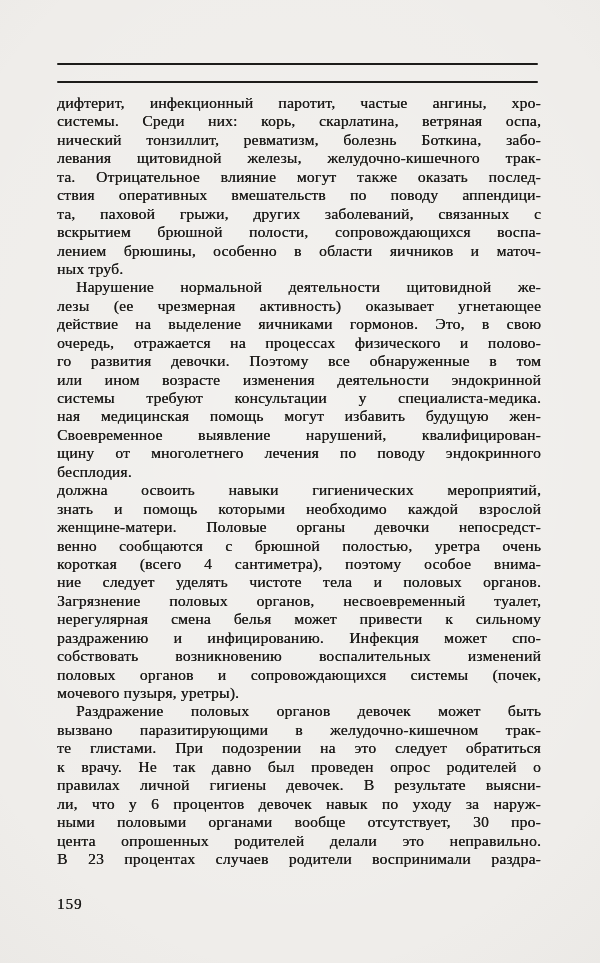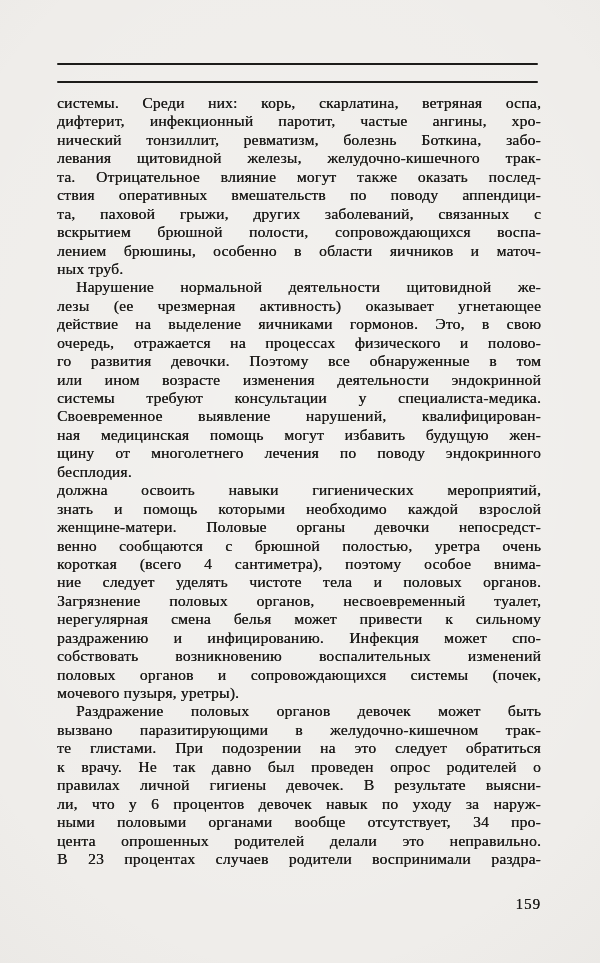--- a/index.html
+++ b/index.html
@@ -56,70 +56,70 @@
   .line.last {
     -moz-text-align-last: left;
     text-align-last: left;
   }
   .line.indent { text-indent: 19px; }
   .page-number {
     position: absolute;
     top: 896px;
     left: 57px;
     width: 484px;
-    text-align: right;
+    text-align: left;
     font-size: 15px;
     letter-spacing: 1px;
     text-shadow: 0.25px 0 0 currentColor;
   }
 </style>
 </head>
 <body>
 
 <div class="page">
   <div class="rule rule-top"></div>
   <div class="rule rule-bottom"></div>
   <div class="text-block">
+      <div class="line">дифтерит, инфекционный паротит, частые ангины, хро-</div>
       <div class="line">системы. Среди них: корь, скарлатина, ветряная оспа,</div>
-      <div class="line">дифтерит, инфекционный паротит, частые ангины, хро-</div>
       <div class="line">нический тонзиллит, ревматизм, болезнь Боткина, забо-</div>
       <div class="line">левания щитовидной железы, желудочно-кишечного трак-</div>
       <div class="line">та. Отрицательное влияние могут также оказать послед-</div>
       <div class="line">ствия оперативных вмешательств по поводу аппендици-</div>
       <div class="line">та, паховой грыжи, других заболеваний, связанных с</div>
       <div class="line">вскрытием брюшной полости, сопровождающихся воспа-</div>
       <div class="line">лением брюшины, особенно в области яичников и маточ-</div>
       <div class="line last">ных труб.</div>
       <div class="line indent">Нарушение нормальной деятельности щитовидной же-</div>
       <div class="line">лезы (ее чрезмерная активность) оказывает угнетающее</div>
       <div class="line">действие на выделение яичниками гормонов. Это, в свою</div>
       <div class="line">очередь, отражается на процессах физического и полово-</div>
       <div class="line">го развития девочки. Поэтому все обнаруженные в том</div>
       <div class="line">или ином возрасте изменения деятельности эндокринной</div>
       <div class="line">системы требуют консультации у специалиста-медика.</div>
+      <div class="line">ная медицинская помощь могут избавить будущую жен-</div>
       <div class="line">Своевременное выявление нарушений, квалифицирован-</div>
-      <div class="line">ная медицинская помощь могут избавить будущую жен-</div>
       <div class="line">щину от многолетнего лечения по поводу эндокринного</div>
       <div class="line last">бесплодия.</div>
       <div class="line">должна освоить навыки гигиенических мероприятий,</div>
       <div class="line">знать и помощь которыми необходимо каждой взрослой</div>
       <div class="line">женщине-матери. Половые органы девочки непосредст-</div>
       <div class="line">венно сообщаются с брюшной полостью, уретра очень</div>
       <div class="line">короткая (всего 4 сантиметра), поэтому особое внима-</div>
       <div class="line">ние следует уделять чистоте тела и половых органов.</div>
       <div class="line">Загрязнение половых органов, несвоевременный туалет,</div>
       <div class="line">нерегулярная смена белья может привести к сильному</div>
       <div class="line">раздражению и инфицированию. Инфекция может спо-</div>
       <div class="line">собствовать возникновению воспалительных изменений</div>
       <div class="line">половых органов и сопровождающихся системы (почек,</div>
       <div class="line last">мочевого пузыря, уретры).</div>
       <div class="line indent">Раздражение половых органов девочек может быть</div>
       <div class="line">вызвано паразитирующими в желудочно-кишечном трак-</div>
       <div class="line">те глистами. При подозрении на это следует обратиться</div>
       <div class="line">к врачу. Не так давно был проведен опрос родителей о</div>
       <div class="line">правилах личной гигиены девочек. В результате выясни-</div>
       <div class="line">ли, что у 6 процентов девочек навык по уходу за наруж-</div>
-      <div class="line">ными половыми органами вообще отсутствует, 34 про-</div>
+      <div class="line">ными половыми органами вообще отсутствует, 30 про-</div>
       <div class="line">цента опрошенных родителей делали это неправильно.</div>
       <div class="line">В 23 процентах случаев родители воспринимали раздра-</div>
     </div>
   <div class="page-number">159</div>
 </div>
 
 </body></html>

